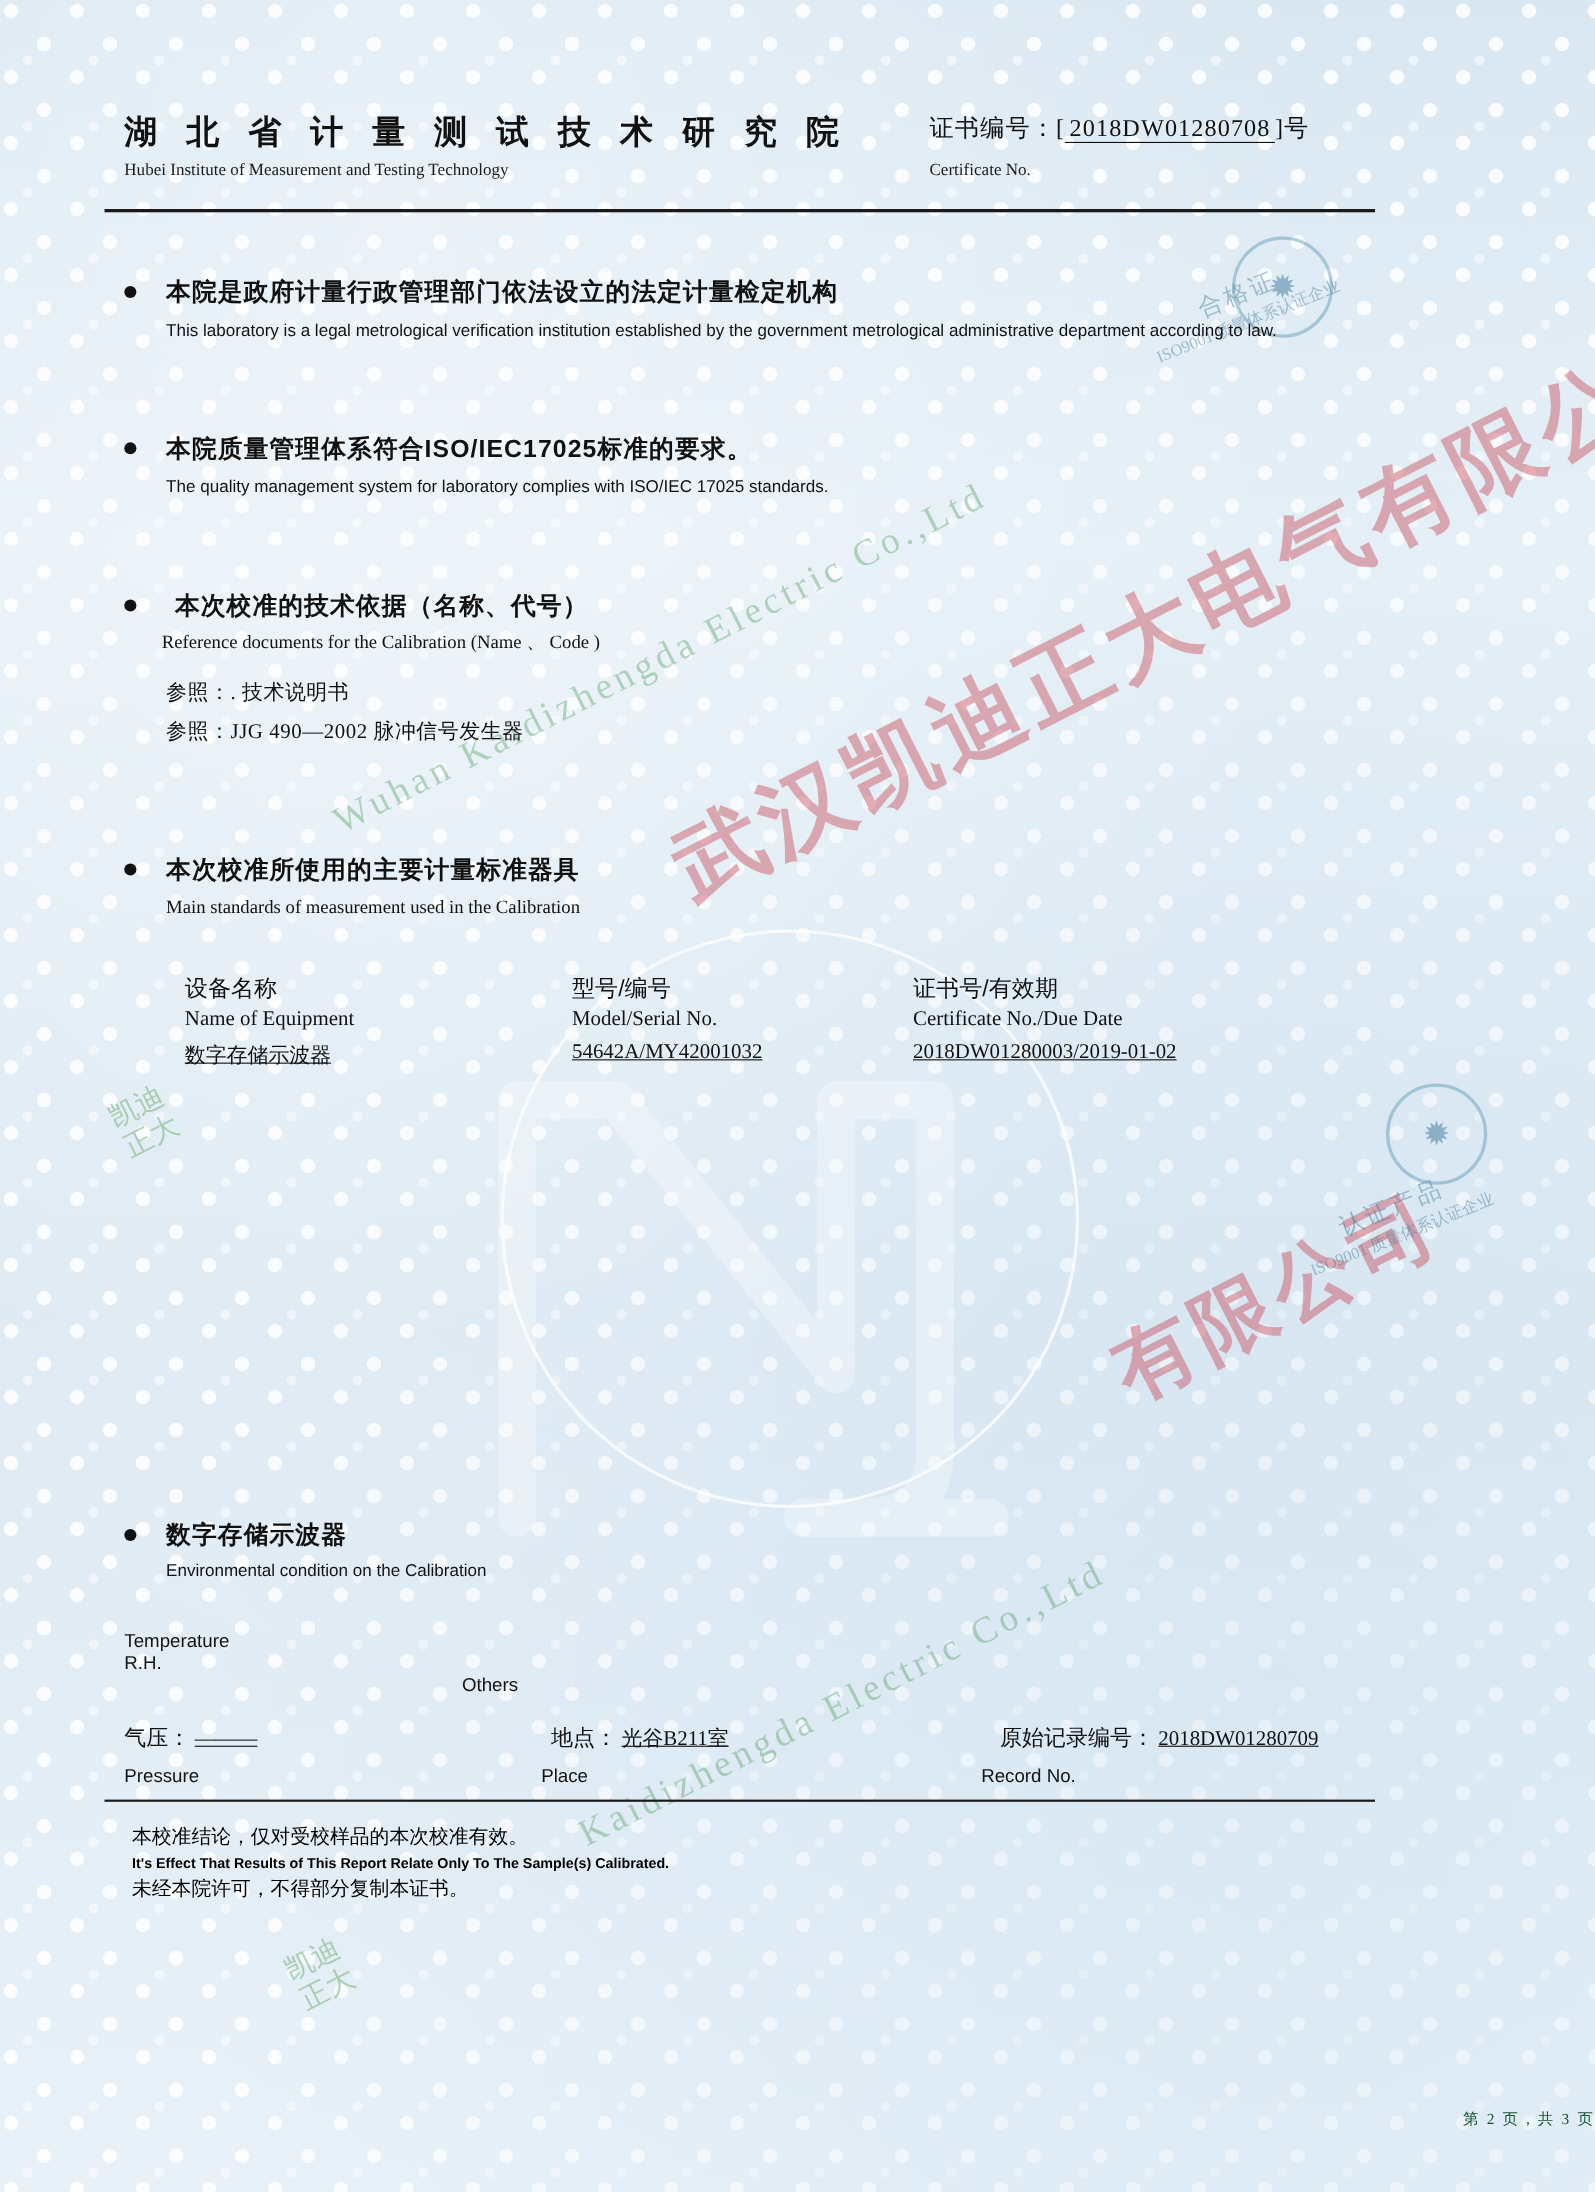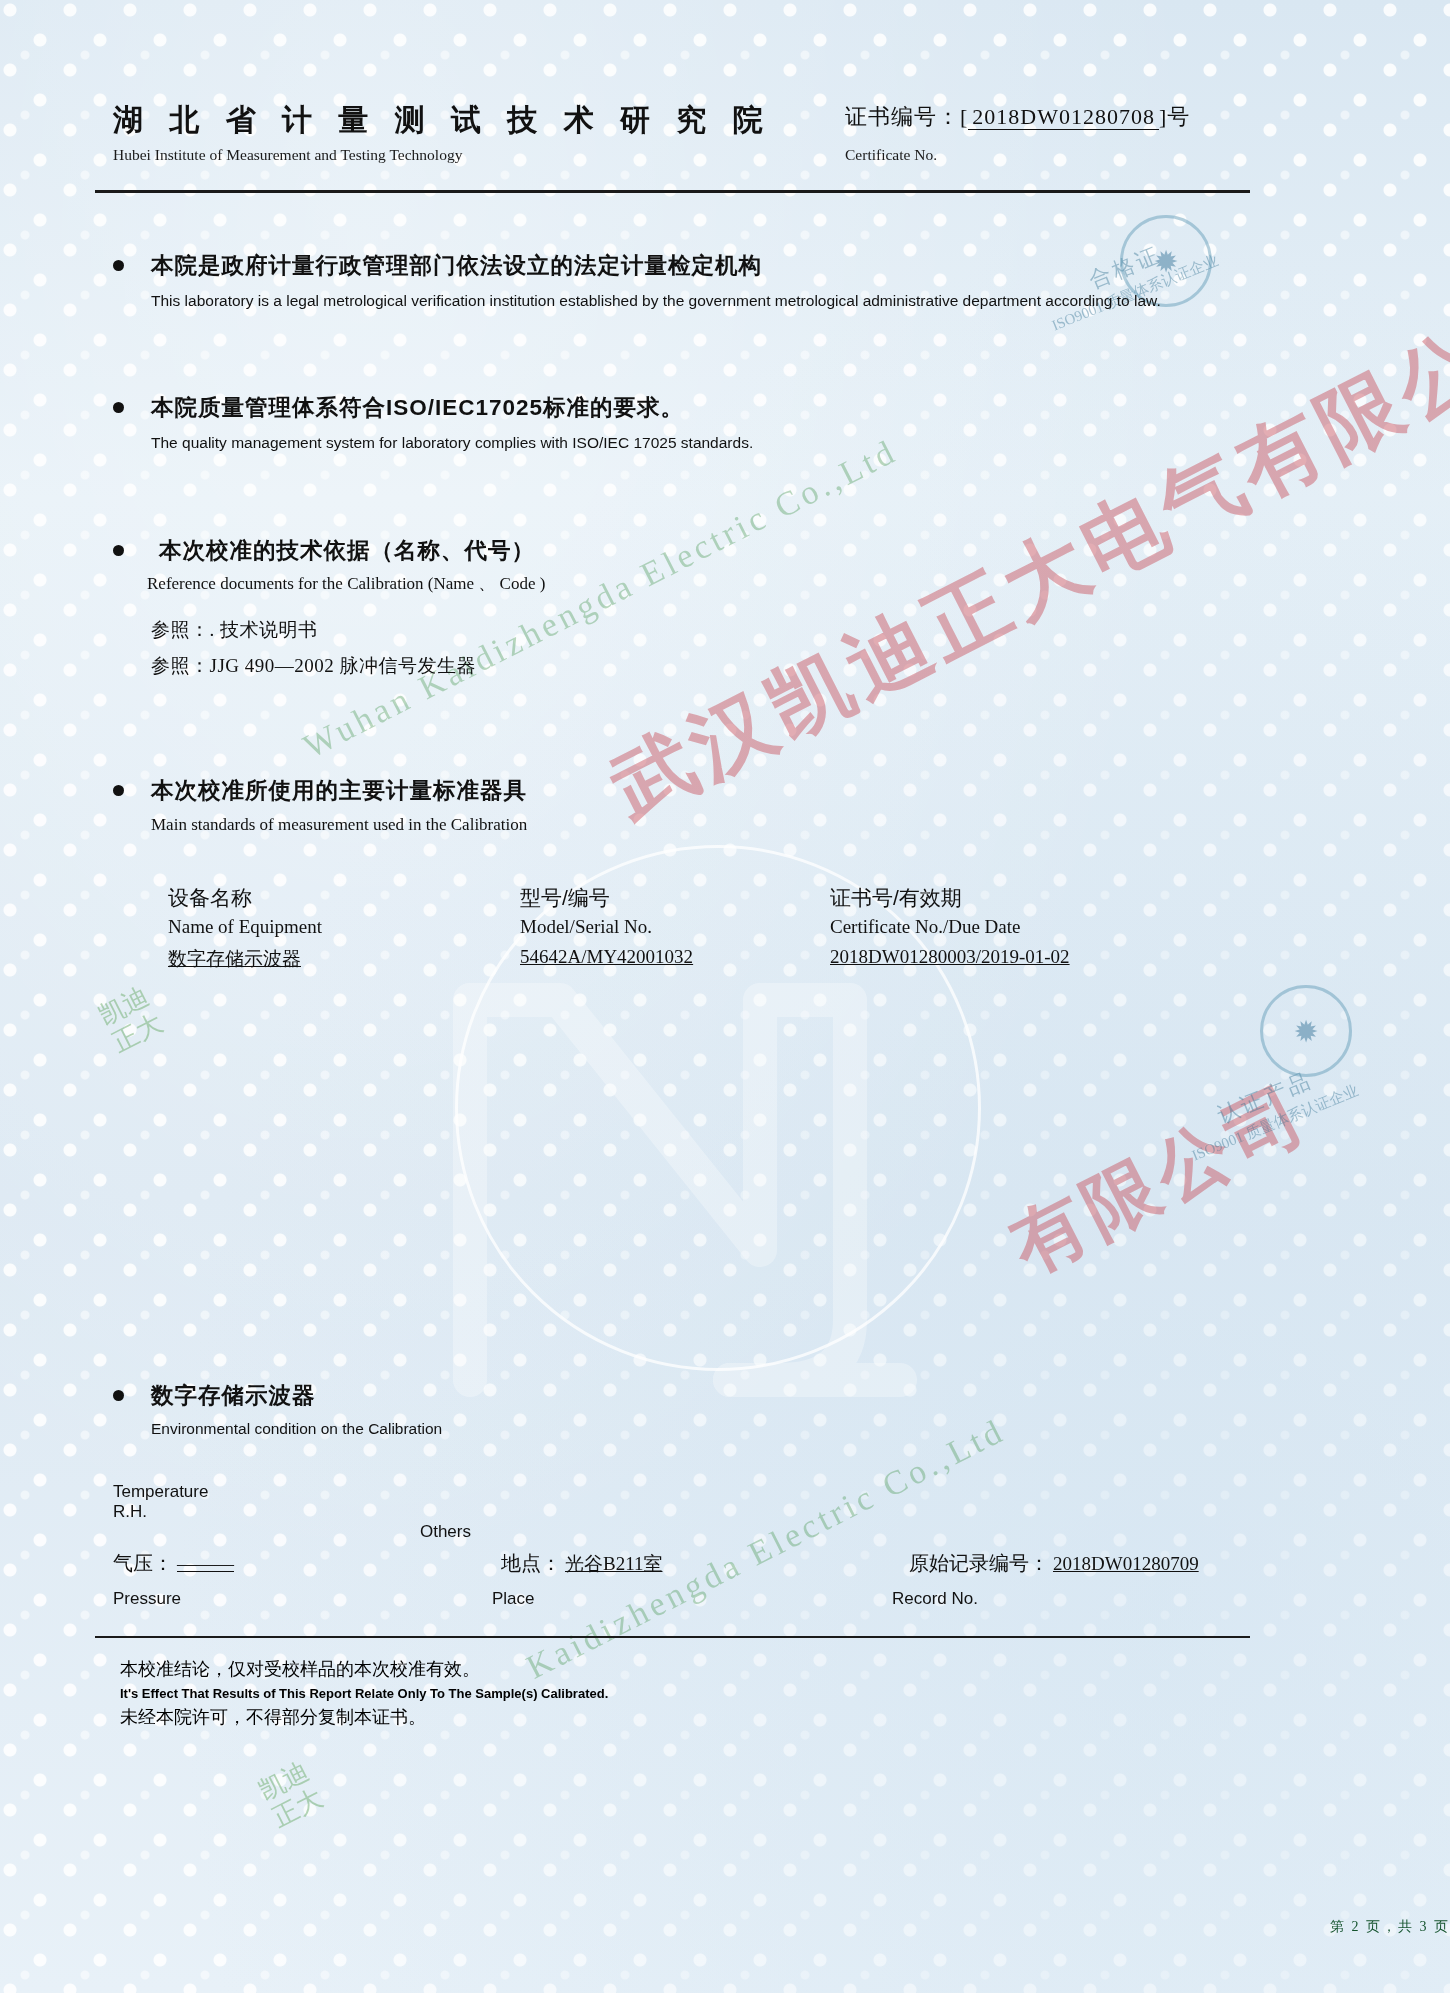--- a/index.html
+++ b/index.html
@@ -260,21 +260,21 @@
     font-size: 19px;
     color: #111;
   }
   .env-row { display: flex; align-items: baseline; }
   .env-cell { width: 379px; position: relative; }
   .env-cell.c-mid { width: 400px; }
   .env-cell.c-right { width: 358px; }
   .env-label-cn { font-size: 20px; }
   .env-val { text-decoration: underline; padding: 0 4px; }
   .env-en { font-size: 17px; font-family: "Liberation Sans", sans-serif; }
-  .env-row2 { margin-top: 8px; gap: 27px; }
+  .env-row2 { margin-top: 24px; gap: 27px; }
 
   .env-rule {
     position: absolute;
     left: 95px; width: 1155px;
     top: 1636px;
     border-top: 2.5px solid #1a1a1a;
   }
 
   .footnote {
     position: absolute;

